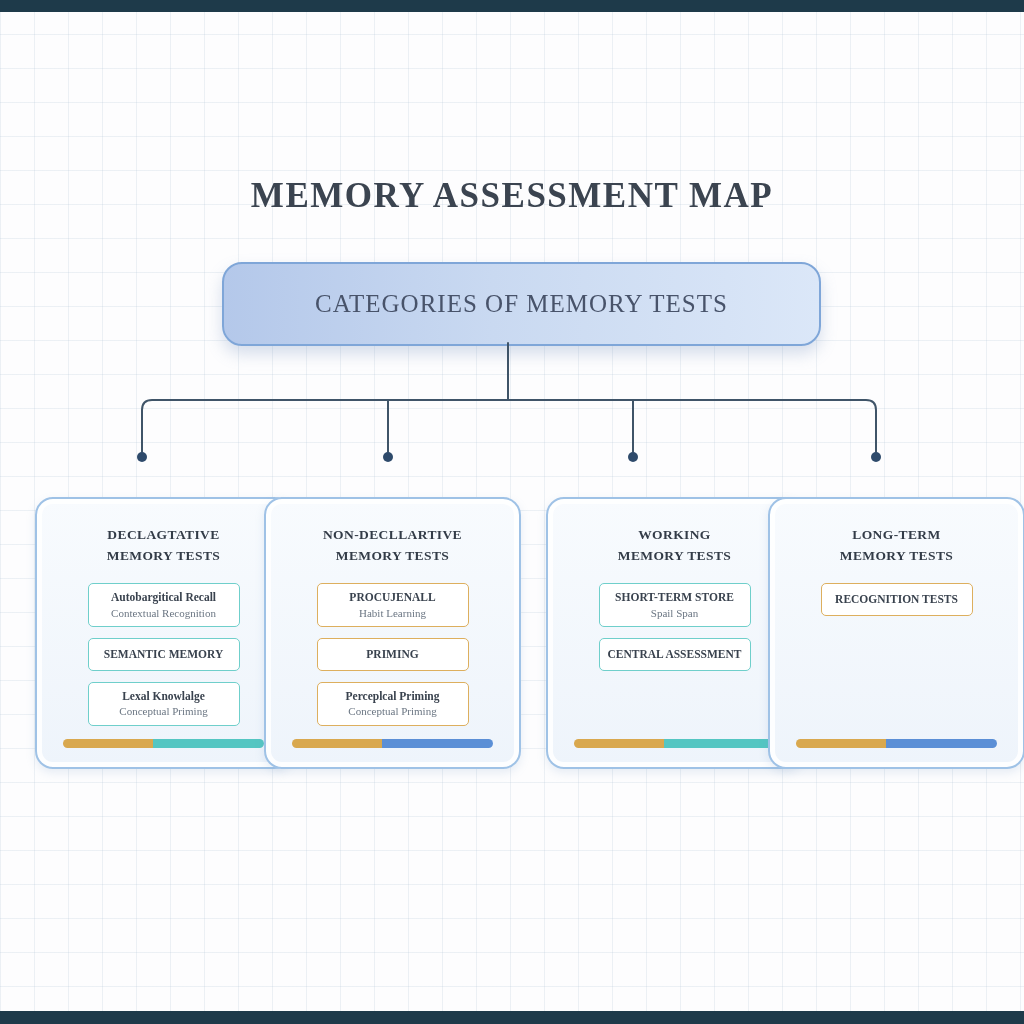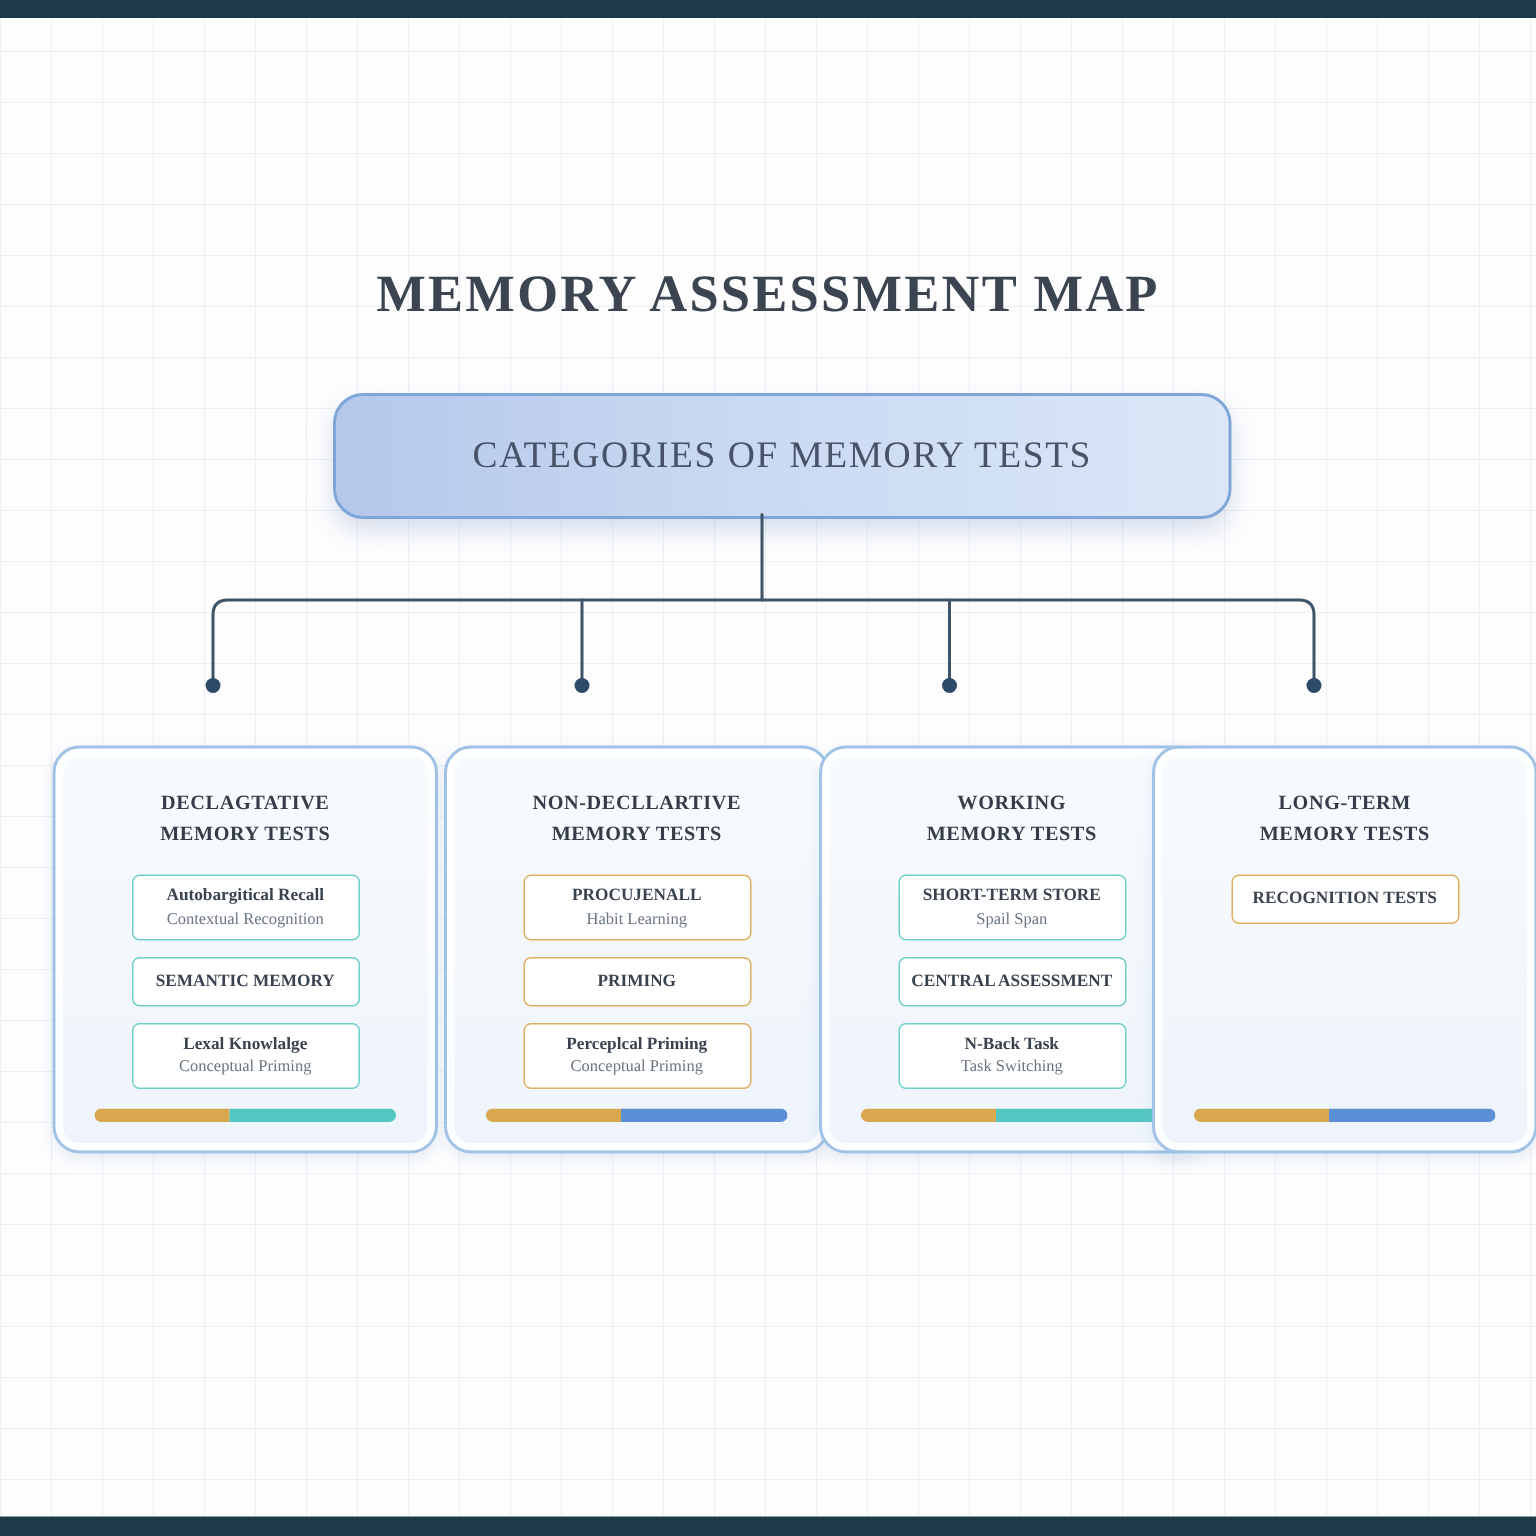--- a/index.html
+++ b/index.html
@@ -41,21 +41,21 @@
 
   .card{
     position:absolute;top:460px;width:257px;height:272px;
     border:2px solid #9fc2e6;border-radius:18px;
     background:linear-gradient(180deg,#f8fbfe 0%,#eef4fb 100%);
     box-shadow:inset 0 0 0 5px rgba(255,255,255,0.85), 0 4px 10px rgba(130,160,200,0.18);
     box-sizing:border-box;
     margin-top:37px;
   }
   .card.pos-1{left:35px;}
-  .card.pos-2{left:296px;}
+  .card.pos-2{left:264px;}
   .card.pos-3{left:546px;}
   .card.pos-4{left:768px;}
 
   .card-title{
     margin-top:26px;
     text-align:center;
     font-size:13.5px;font-weight:bold;letter-spacing:0.4px;
     color:#333c48;line-height:1.55;
     white-space:pre-line;
   }
@@ -159,24 +159,20 @@
     <div class="card-title">WORKING
 MEMORY TESTS</div>
     <div class="boxes">
       <div class="tbox">
         <div class="l1">SHORT-TERM STORE</div>
         <div class="l2">Spail Span</div>
       </div>
       <div class="tbox single">
         <div class="l1">CENTRAL ASSESSMENT</div>
       </div>
-      <div class="tbox">
-        <div class="l1">N-Back Task</div>
-        <div class="l2">Task Switching</div>
-      </div>
     </div>
     <div class="accent-bar">
       <div class="seg1 seg-gold"></div>
       <div class="seg2 seg-teal"></div>
     </div>
   </div>
 
   <div class="card pos-4 c-gold">
     <div class="card-title">LONG-TERM
 MEMORY TESTS</div>

